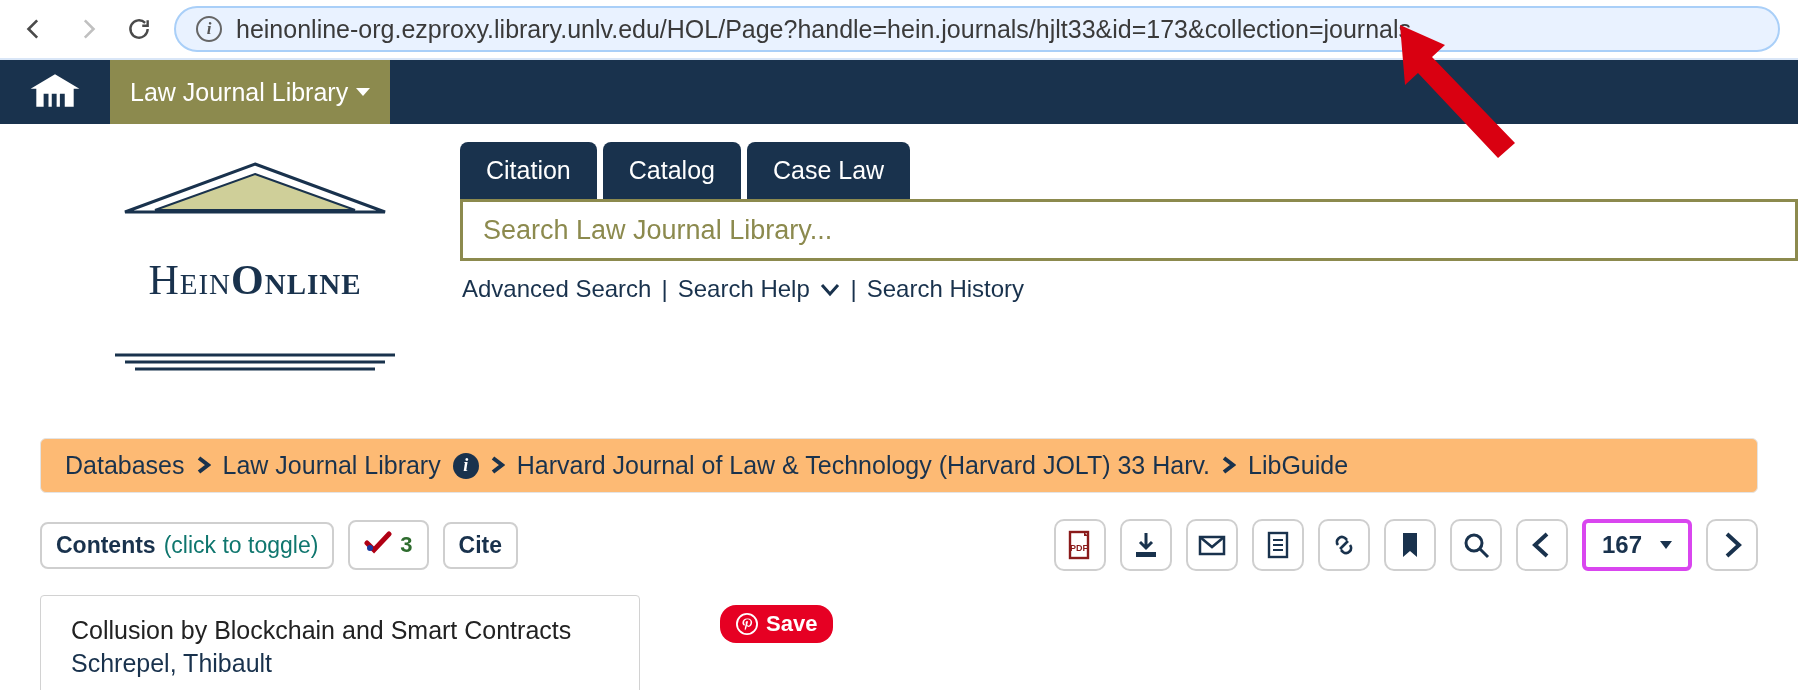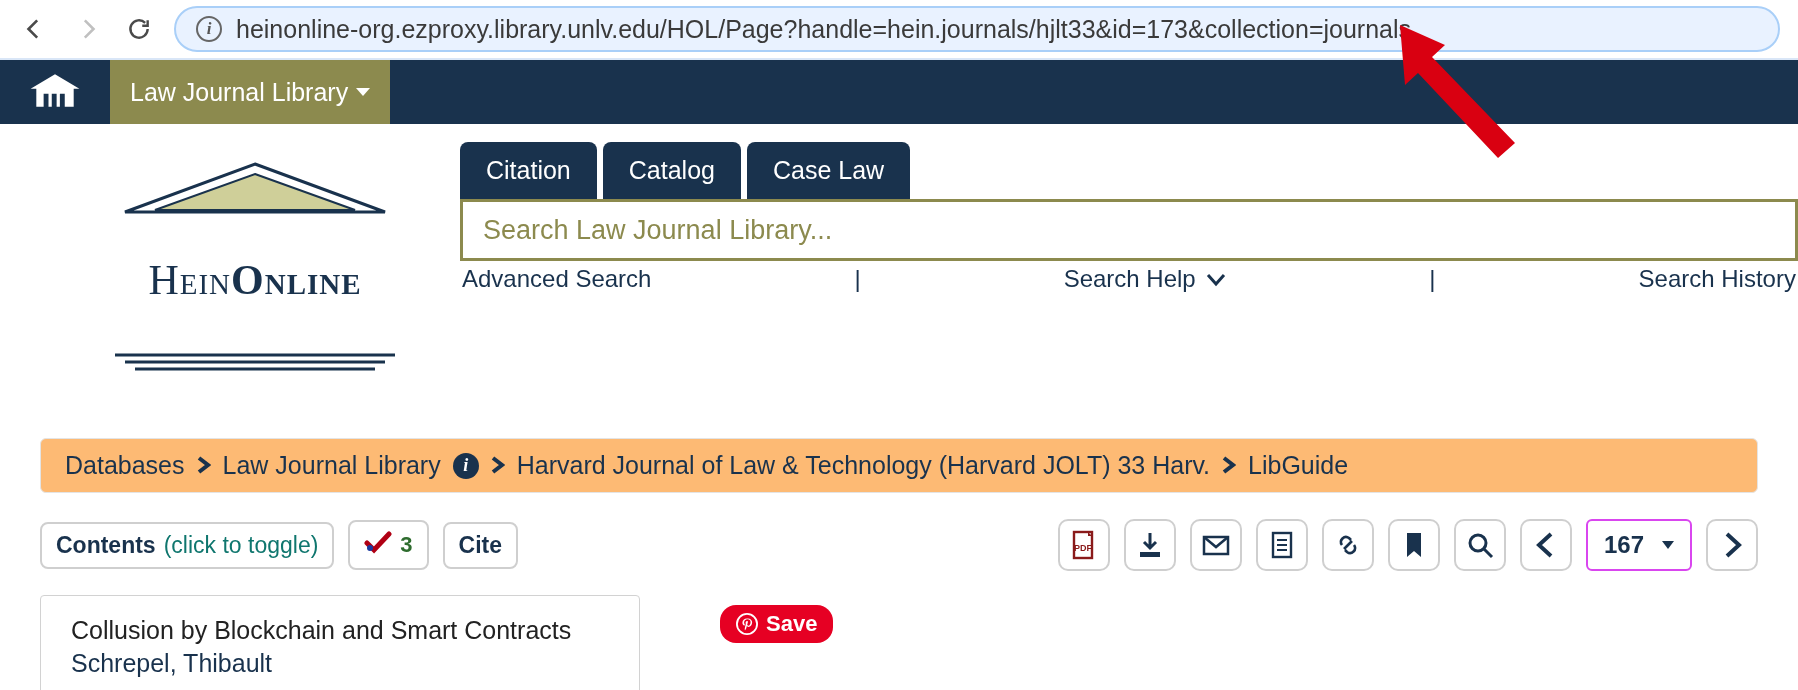--- a/index.html
+++ b/index.html
@@ -28,41 +28,41 @@
   .logo-text { font-family: Georgia, 'Times New Roman', serif; font-size: 42px; letter-spacing: 1px; color: #19324d; }
   .logo-text .thin { font-weight: normal; font-variant: small-caps; }
   .logo-text .bold { font-weight: bold; font-variant: small-caps; }
   .search-block { flex: 1; display: flex; flex-direction: column; }
   .tab-row { display: flex; gap: 6px; }
   .tab { padding: 14px 26px; border-radius: 8px 8px 0 0; font-size: 25px; color: #fff; background: #19324d; cursor: pointer; }
   .tab.active { background: #8c8a4e; }
   .search-input-wrap { border: 3px solid #8c8a4e; border-top-left-radius: 0; display: flex; align-items: center; height: 62px; padding: 0 20px; }
   .search-input { border: none; outline: none; font-size: 27px; color: #8c8a4e; width: 100%; background: transparent; }
   .search-input::placeholder { color: #8c8a4e; }
-  .search-links { display: flex; align-items: center; gap: 10px; font-size: 24px; color: #19324d; padding: 4px 2px; justify-content: space-between; }
+  .search-links { display: flex; align-items: center; gap: 10px; font-size: 24px; color: #19324d; padding: 14px 2px; }
   .search-links a { color: #19324d; text-decoration: none; }
   .search-links .divider { color: #19324d; }
   .chev-small { display: inline-block; margin-left: 4px; }
   .chev-small svg { width: 20px; height: 14px; }
   
   .breadcrumb { margin: 20px 40px 0 40px; background: #fdba74; border: 1px solid #e4e4e4; border-radius: 6px; padding: 12px 24px; display: flex; align-items: center; gap: 12px; font-size: 25px; flex-wrap: wrap; }
   .breadcrumb a { color: #19324d; text-decoration: none; }
   .crumb-sep svg { width: 14px; height: 18px; }
   .info-circle { display: inline-flex; width: 26px; height: 26px; background: #19324d; color: #fff; border-radius: 50%; align-items: center; justify-content: center; font-family: Georgia, serif; font-style: italic; font-weight: bold; font-size: 18px; }
   
   .toolbar-row { margin: 26px 40px 0 40px; display: flex; align-items: center; gap: 14px; }
   .pill-btn { border: 2px solid #cfcfcf; border-radius: 8px; padding: 8px 14px; display: flex; align-items: center; gap: 8px; font-size: 23px; background: #fff; cursor: pointer; }
   .pill-btn .strong { font-weight: bold; color: #19324d; }
   .pill-btn .sub { color: #0f766e; }
   .check-icon svg { width: 28px; height: 24px; }
   .digit3 { color: #2e6c2e; font-weight: bold; font-size: 22px; }
   .spacer { flex: 1; }
   .icon-btn { width: 52px; height: 52px; border: 2px solid #cfcfcf; border-radius: 10px; display: flex; align-items: center; justify-content: center; cursor: pointer; background: #fff; }
   .icon-btn svg { width: 30px; height: 30px; }
-  .page-select { height: 52px; border: 2px solid #d946ef; border-radius: 6px; display: flex; align-items: center; padding: 0 16px; gap: 18px; font-size: 24px; font-weight: bold; color: #19324d; }
+  .page-select { height: 52px; border: 4px solid #d946ef; border-radius: 6px; display: flex; align-items: center; padding: 0 16px; gap: 18px; font-size: 24px; font-weight: bold; color: #19324d; }
   .page-select .mini-caret { border-left: 6px solid transparent; border-right: 6px solid transparent; border-top: 8px solid #19324d; }
   
   .body-cols { margin: 24px 40px 0 40px; display: flex; gap: 60px; }
   .contents-panel { width: 600px; border: 1px solid #d2d2d2; border-radius: 4px; padding: 0 30px 20px 30px; }
   .page-line { font-style: italic; color: #7a1c1c; font-size: 23px; margin-top: -6px; display: flex; align-items: center; gap: 8px; opacity: .55; }
   .article-title { font-size: 25px; color: #222; margin-top: 20px; }
   .article-author { font-size: 25px; color: #19324d; margin-top: 4px; }
   .pdf-mini svg { width: 20px; height: 22px; }
   .right-doc { flex: 1; position: relative; }
   .save-pill { position: absolute; top: 10px; left: 20px; background: #e60023; color: #fff; border-radius: 16px; padding: 6px 16px; display: flex; align-items: center; gap: 8px; font-size: 22px; font-weight: bold; }

